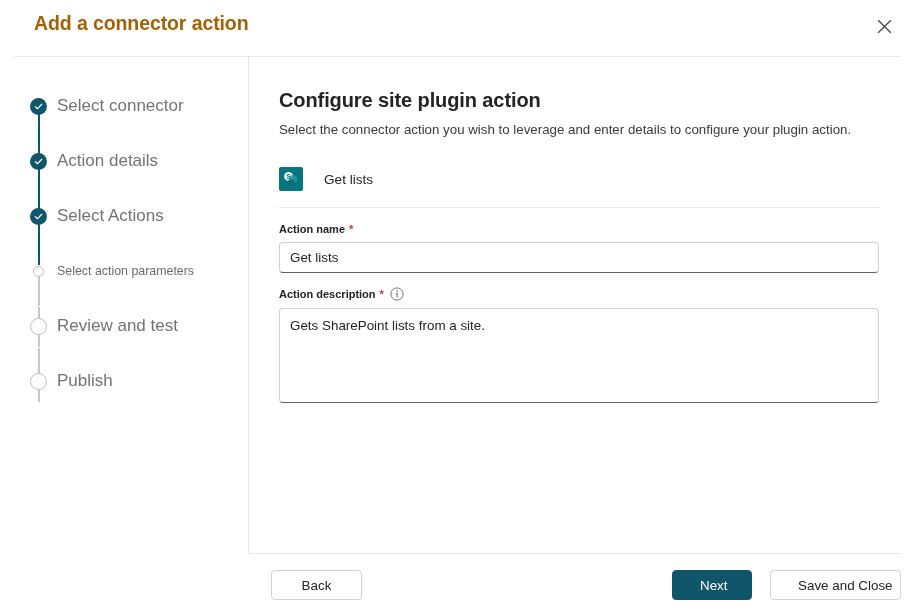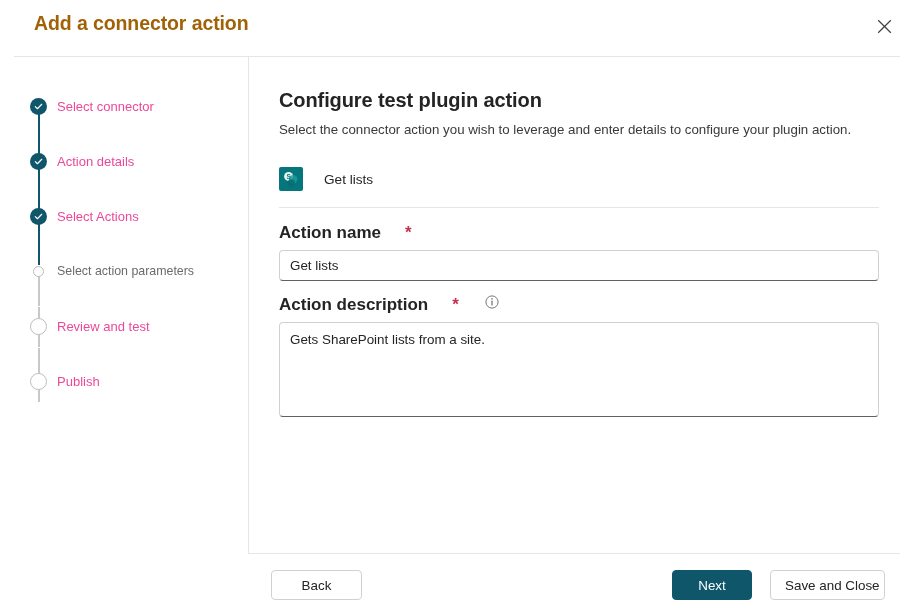--- a/index.html
+++ b/index.html
@@ -119,22 +119,22 @@
     margin-left: 3px;
   }
   .marker-large {
     width: 17px; height: 17px;
     border-radius: 50%;
     border: 1.3px solid #bdbdbd;
     background: #fff;
   }
   .step-label {
     margin-left: 27px;
-    font-size: 13px;
-    color: #ec4899;
+    font-size: 17px;
+    color: #737373;
     white-space: nowrap;
   }
   .step-label.current { font-weight: bold; font-size: 12.6px; color: #242424; }
   .step-label.muted { color: #6b6b6b; font-size: 12.4px; }
   .connector {
     position: absolute;
     left: 38px;
     width: 1.6px;
   }
   .connector.active { background: #0f566b; }
@@ -179,26 +179,26 @@
     margin-left: 21px;
     font-size: 13.6px;
     color: #242424;
   }
   .row-divider {
     height: 1px;
     background: #e6e6e6;
     margin-bottom: 15px;
   }
   .field-label {
-    font-size: 17px;
+    font-size: 11px;
     font-weight: bold;
     color: #242424;
     display: flex;
+    align-items: center;
     margin-bottom: 7px;
-    gap: 20px;
   }
   .req { color: #c4314b; margin-left: 4px; font-weight: bold; }
   .info-icon { margin-left: 6px; display: inline-flex; cursor: pointer; }
   .text-input {
     width: 600px;
     height: 31px;
     border: 1px solid #d1d1d1;
     border-bottom-color: #616161;
     border-radius: 4px;
     font-family: "Liberation Sans", sans-serif;
@@ -241,36 +241,36 @@
     background: #e6e6e6;
   }
   .btn {
     position: absolute;
     top: 17px;
     height: 30px;
     border-radius: 4px;
     font-family: "Liberation Sans", sans-serif;
     font-size: 13.4px;
     cursor: pointer;
-    padding: 0 14px;
+    padding: 0 27px;
     white-space: nowrap;
   }
   .btn-default {
     background: #ffffff;
     border: 1px solid #d1d1d1;
     color: #242424;
   }
   .btn-primary {
     background: #0f566b;
     border: 1px solid #0f566b;
     color: #ffffff;
   }
   .btn-back { left: 23px; width: 91px; }
   .btn-next { left: 424px; width: 80px; }
-  .btn-save { left: 522px; width: 115px; text-align: right; }
+  .btn-save { left: 522px; width: 131px; text-align: right; }
 </style>
 </head>
 <body>
 
 <div class="dialog">
 
   <div class="header">
     <div class="header-title">Add a connector action</div>
     <button class="close-btn" aria-label="Close">
       <span>
@@ -345,21 +345,21 @@
       <div class="step">
         <span class="step-marker">
           <span class="marker-large"></span>
         </span>
         <span class="step-label">Publish</span>
       </div>
     </div>
 
     <div class="content">
       <div class="content-inner">
-        <h1 class="content-title">Configure test plugin action</h1>
+        <h1 class="content-title">Configure site plugin action</h1>
         <p class="content-sub">Select the connector action you wish to leverage and enter details to configure your plugin action.</p>
 
         <div class="connector-row">
           <span class="sp-icon">
             <svg width="18" height="18" viewBox="0 0 18 18">
               <circle cx="6.6" cy="6.4" r="4.5" fill="#ffffff" opacity="0.92"></circle>
               <circle cx="11.2" cy="9.3" r="4.2" fill="#1a9b9b" opacity="0.85"></circle>
               <circle cx="9.2" cy="12.8" r="3.6" fill="#0a6d73" opacity="0.9"></circle>
               <text x="6.6" y="9.1" font-family="Liberation Sans, sans-serif" font-size="6.5" font-weight="bold" fill="#04767c" text-anchor="middle">S</text>
             </svg>

